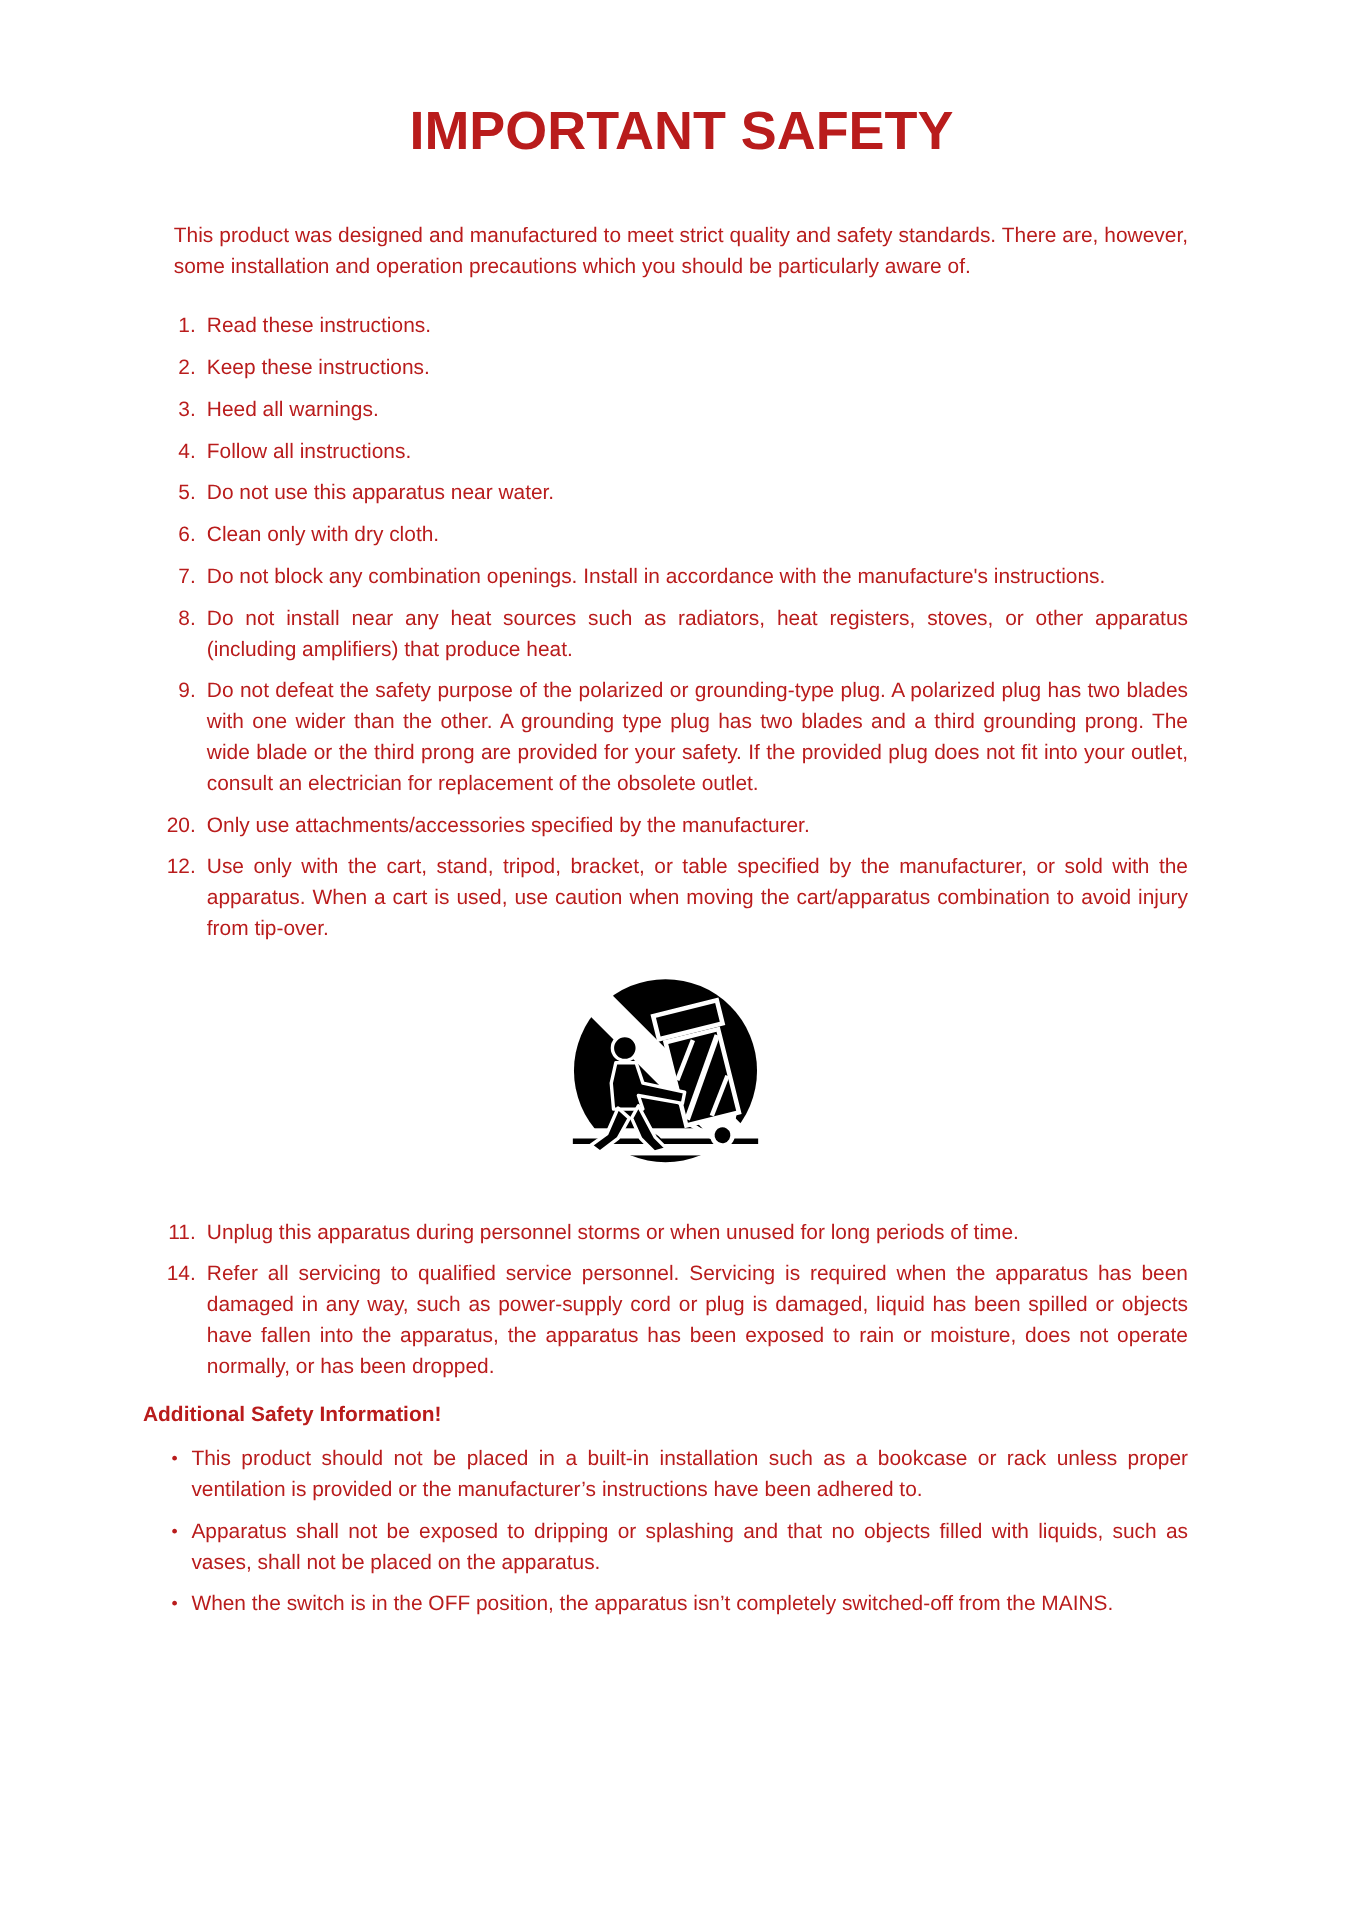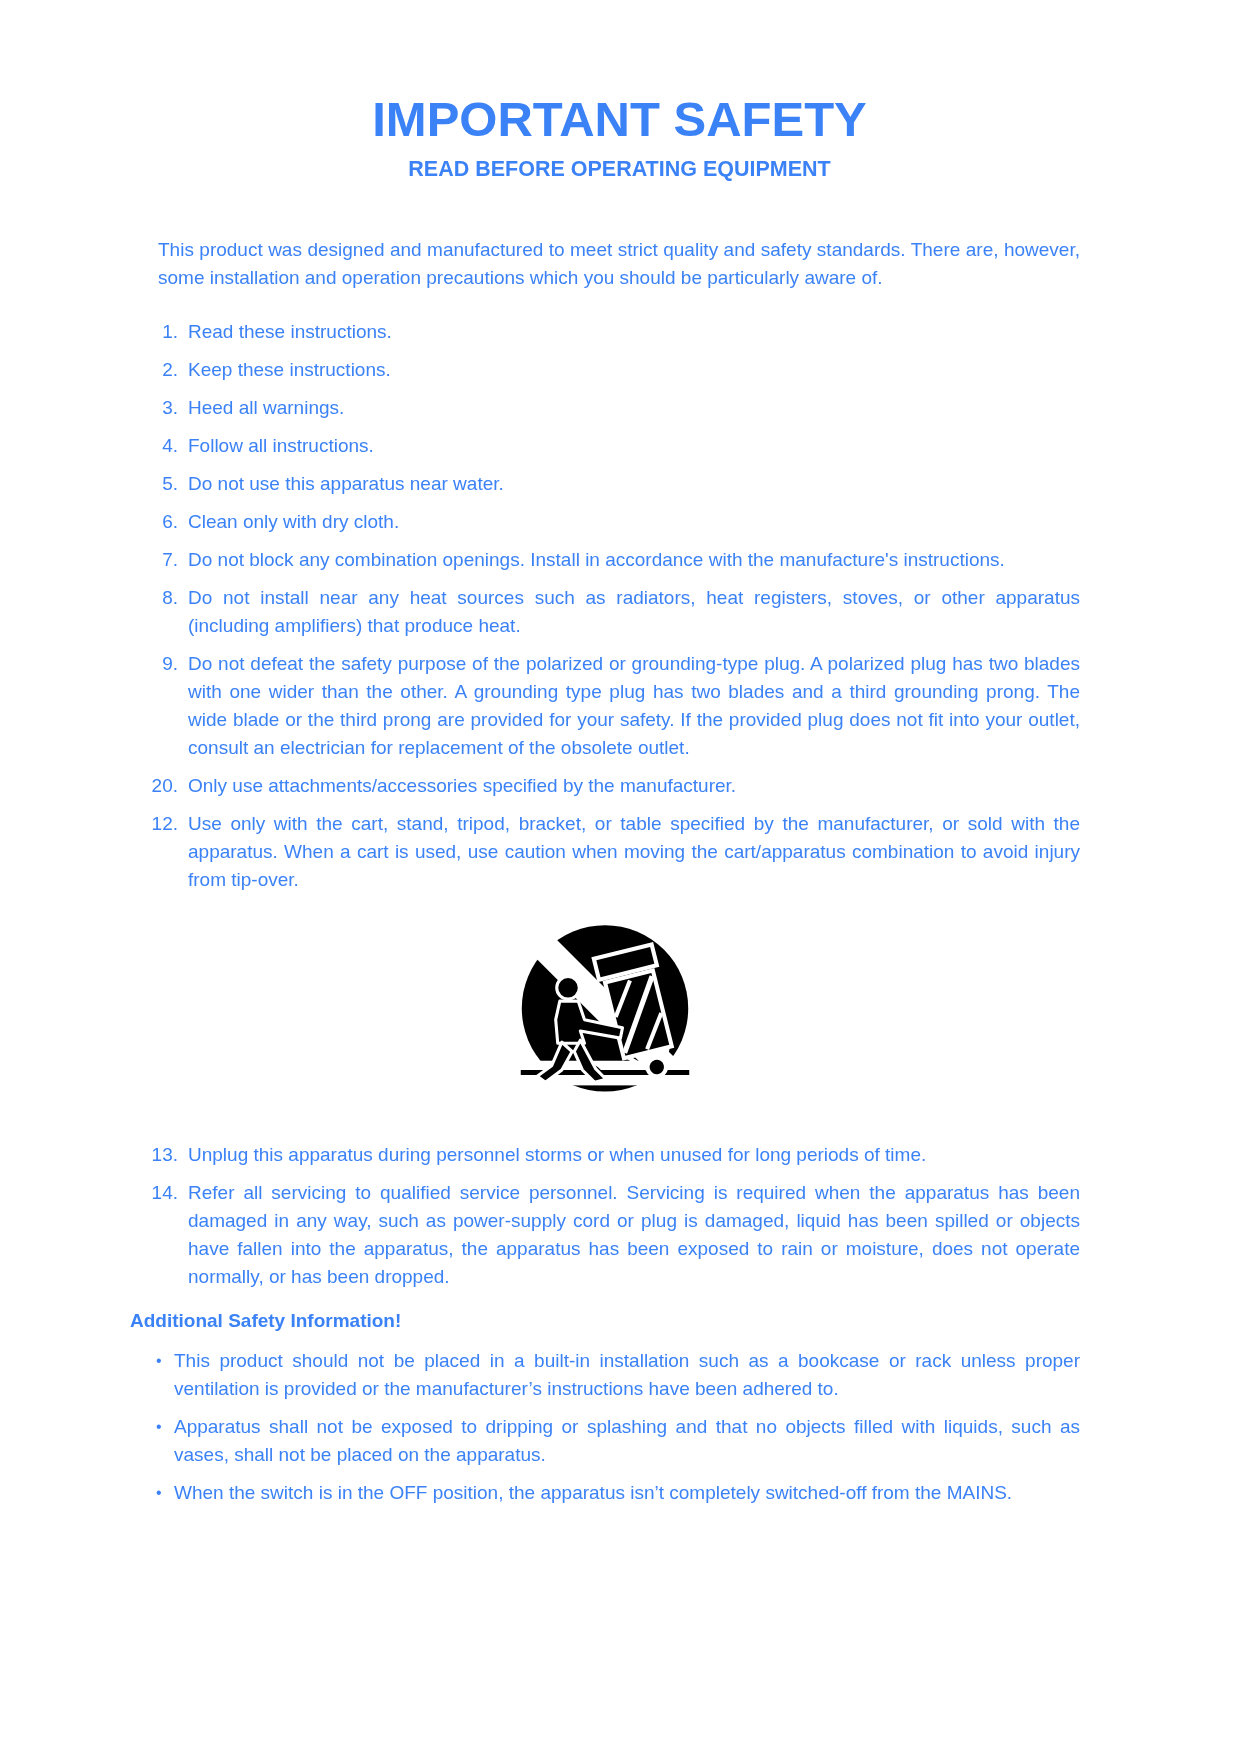--- a/index.html
+++ b/index.html
@@ -2,21 +2,21 @@
 <html><head>
 <meta charset="utf-8">
 <style>
   html, body { margin: 0; padding: 0; background: #ffffff; }
   .page {
     position: relative;
     width: 1239px;
     min-height: 1754px;
     margin: 0 auto;
     background: #ffffff;
-    color: #3b82f6;
+    color: #b91c1c;
     font-family: "Liberation Sans", sans-serif;
   }
   .titleblock {
     padding-top: 92px;
     text-align: center;
   }
   .title-line {
     display: block;
     font-size: 49px;
     font-weight: 700;
@@ -77,21 +77,20 @@
 </style>
 </head>
 <body>
 
 <div class="page">
 
   <div class="titleblock">
     <span class="title-line">IMPORTANT SAFETY</span>
   </div>
 
-  <div class="subtitle">READ BEFORE OPERATING EQUIPMENT</div>
 
   <div class="content">
 
     <p class="intro">This product was designed and manufactured to meet strict quality and safety standards. There are, however, some installation and operation precautions which you should be particularly aware of.</p>
 
     <div class="numbered-list">
       <div class="item">
         <span class="item-num">1.</span>
         <span class="item-text">Read these instructions.</span>
       </div>
@@ -156,21 +155,21 @@
           <circle cx="74" cy="64" r="11"></circle>
           <path d="M66 77 L84 77 L90 95 L127 103 L125 113 L86 106 L90 118 L64 118 L62 95 Z"></path>
           <path d="M86 115 L101 143 L111 153 L100 156 L88 144 L80 126 Z"></path>
           <path d="M68 117 L58 140 L44 150 L52 156 L68 144 L78 126 Z"></path>
         </g>
       </svg>
     </div>
 
     <div class="numbered-list" style="margin-top:0;">
       <div class="item">
-        <span class="item-num">13.</span>
+        <span class="item-num">11.</span>
         <span class="item-text">Unplug this apparatus during personnel storms or when unused for long periods of time.</span>
       </div>
       <div class="item">
         <span class="item-num">14.</span>
         <span class="item-text">Refer all servicing to qualified service personnel. Servicing is required when the apparatus has been damaged in any way, such as power-supply cord or plug is damaged, liquid has been spilled or objects have fallen into the apparatus, the apparatus has been exposed to rain or moisture, does not operate normally, or has been dropped.</span>
       </div>
     </div>
 
     <div class="add-heading">Additional Safety Information!</div>
 

